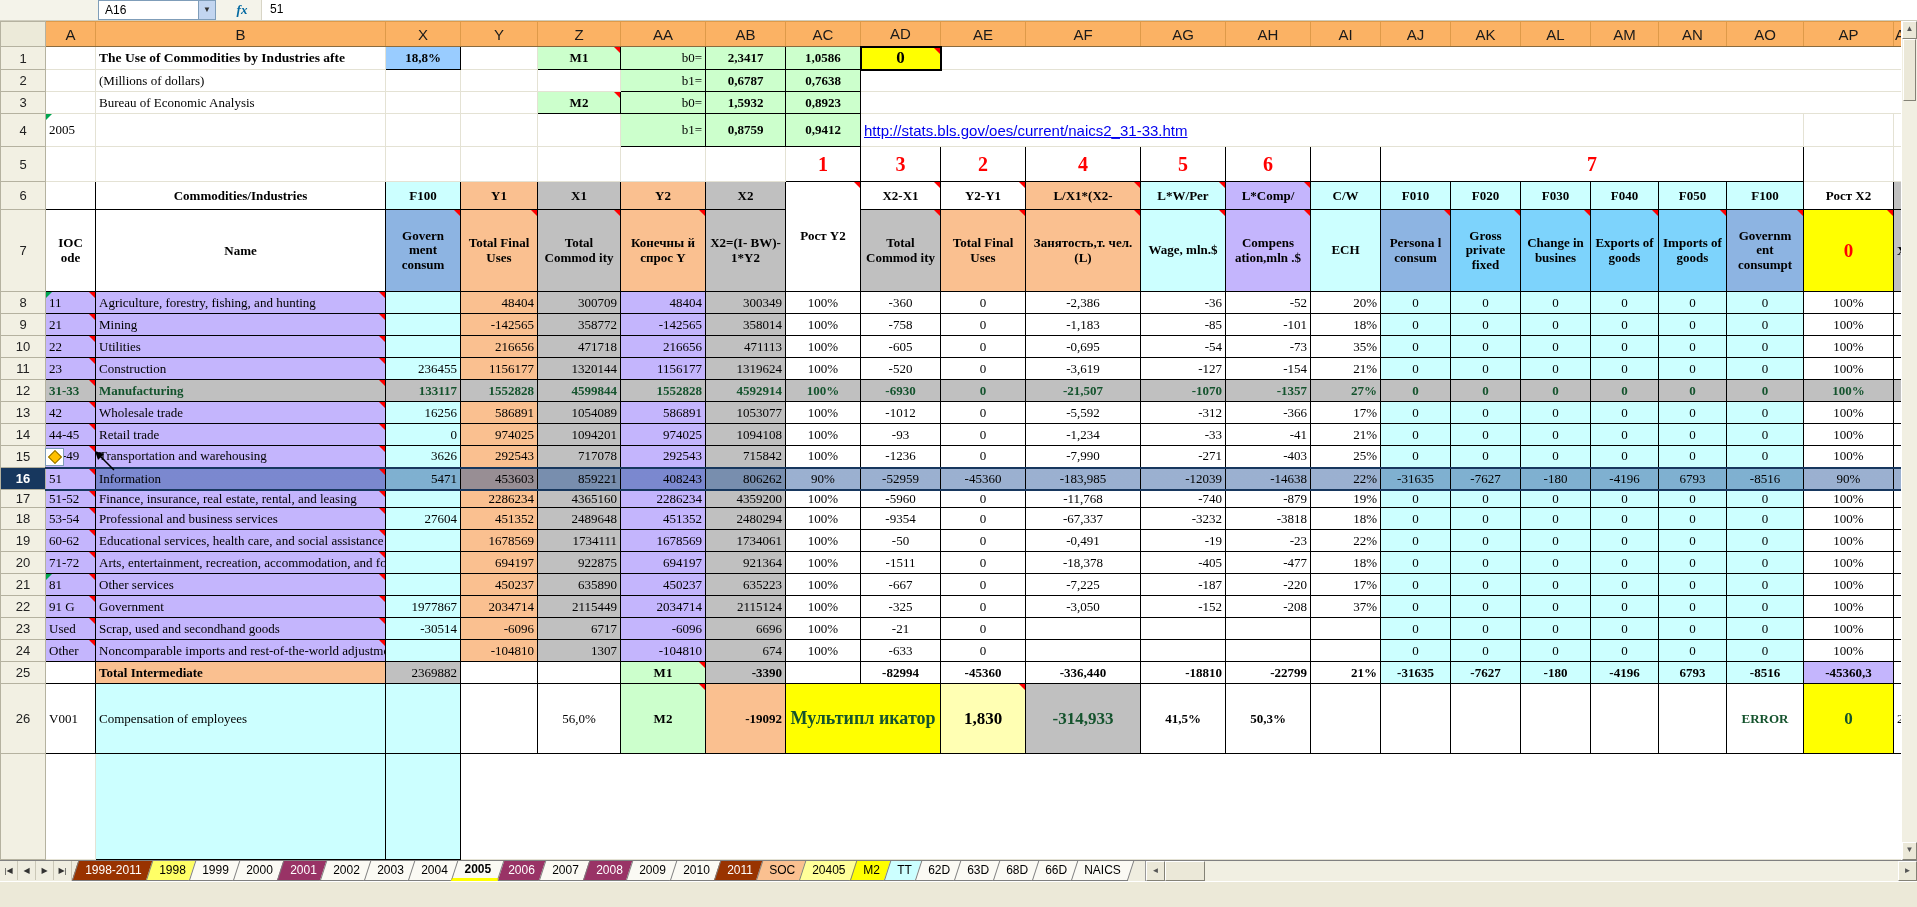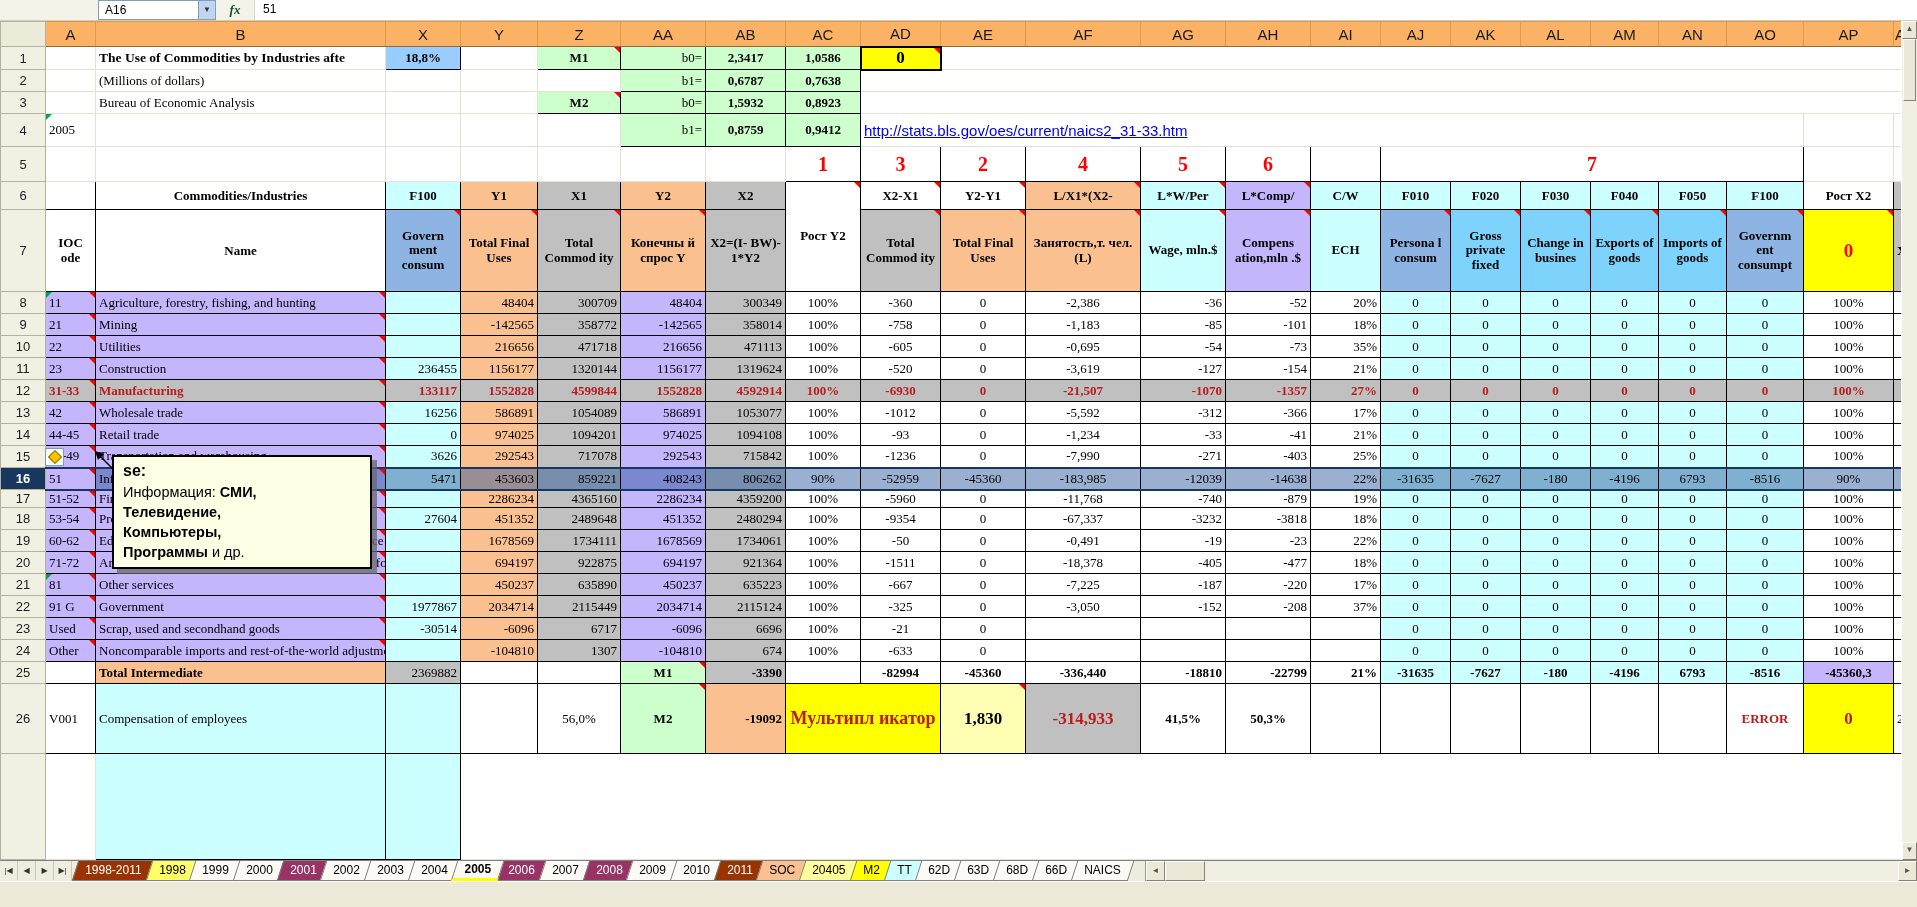--- a/index.html
+++ b/index.html
@@ -7,21 +7,21 @@
   .ui{font-family:"Liberation Sans",sans-serif;}
   #page{position:relative;width:1917px;height:907px;display:flex;flex-direction:column;}
 
   
   .fbar{height:20px;background:#F4F3EA;border-bottom:1px solid #CFCDBE;display:flex;align-items:stretch;
     font-family:"Liberation Sans",sans-serif;font-size:12px;}
   .namebox{width:110px;margin-left:98px;background:#fff;border:1px solid #7F9DB9;display:flex;align-items:center;
     padding-left:6px;justify-content:space-between;}
   .nbarrow{background:#C2D5F0;border-left:1px solid #7F9DB9;width:16px;text-align:center;font-size:8px;color:#333;line-height:18px;}
   .fxicon{width:38px;text-align:center;font-style:italic;font-weight:bold;font-family:"Liberation Serif",serif;
-    font-size:13px;color:#14532d;border-right:1px solid #D8D5C6;line-height:19px;}
+    font-size:13px;color:#0369a1;border-right:1px solid #D8D5C6;line-height:19px;padding-left:7px;}
   .fval{flex:1;background:#fff;padding-left:8px;line-height:19px;}
 
   
   .sheetwrap{flex:1;position:relative;background:#fff;overflow:hidden;}
   table{border-collapse:collapse;table-layout:fixed;width:1902px;}
   td{overflow:hidden;}
   .corner{background:#ECEAD9;border:1px solid #B5B2A0;}
   .colh{background:#FBB264;border:1px solid #DE9A49;border-bottom:1px solid #8A6B3F;text-align:center;
     font-family:"Liberation Sans",sans-serif;font-size:15px;color:#1a1a1a;}
   .gut{background:#F2F0E3;border:1px solid #B5B2A0;text-align:center;
@@ -31,21 +31,21 @@
   tr.top td.cell{border-color:#E4E2D4;}
   tr.top td.cell.bd{border-color:#000;margin-top:6px;}
   .bd{border:1px solid #000;}
   .bd2{border:2px solid #000 !important;}
   .wr{white-space:normal;line-height:1.12;padding:1px 2px;}
   .l{text-align:left}.c{text-align:center}.r{text-align:right}
   .b{font-weight:bold}
   .y{background:#c4b5fd}.cy{background:#CCFFFF}.or{background:#FAC090}.gr{background:#C0C0C0}
   .gn{background:#CCFFCC}.bl{background:#8DB4E2}.tq{background:#7dd3fc}.yl{background:#FFFF00}
   .selb{background:#99CCFF}.py{background:#FFFFB3}.wh{background:#fff}
-  .rt{color:#b91c1c}
+  .rt{color:#14532d}
   .red5{color:#FF0000;font-weight:bold;font-size:20px;text-align:center}
   .big{font-size:17px}
   .mult{font-size:18px;white-space:normal;line-height:1.15}
   .ap0{color:#FF0000;font-weight:bold;font-size:19px;text-align:center}
   .lnk{color:#0000EE;text-decoration:underline;font-family:Liberation Sans, sans-serif;font-size:15px;white-space:nowrap}
   .ttl{font-size:13.5px}
   .sel{background-image:linear-gradient(rgba(33,81,152,.45),rgba(33,81,152,.45));}
   tr.selrow td.cell{border-top:2px solid #17375E;border-bottom:2px solid #17375E;}
   .rc::after{content:"";position:absolute;top:0;right:0;border-left:6px solid transparent;border-top:6px solid #FF0000;}
   .gc::before{content:"";position:absolute;top:0;left:0;border-right:6px solid transparent;border-top:6px solid #00A550;}
@@ -756,27 +756,20 @@
           </tr>
         </tbody>
       </table>
     <div class="vscroll">
       <div class="sbtn">▲</div>
       <div class="vthumb"></div>
       <div class="sbtn sbot">▼</div>
     </div>
   </div>
 
-  <div class="tooltip">
-      <div class="tline"><span class="b">se:</span></div>
-      <div class="tline"><span>Информация: </span><span class="b">СМИ,</span></div>
-      <div class="tline"><span class="b">Телевидение,</span></div>
-      <div class="tline"><span class="b">Компьютеры,</span></div>
-      <div class="tline"><span class="b">Программы</span><span> и др.</span></div>
-    </div>
   <svg class="cmtarrow" width="22" height="22">
     <line x1="20" y1="20" x2="5" y2="5" stroke="#000" stroke-width="1.5"></line>
     <polygon points="1,1 10,4 4,10" fill="#000"></polygon>
   </svg>
   <div class="warnicon">
       <i></i>
     </div>
 
   <div class="tabbar ui">
     <span id="navbtns"><span class="navbtn" style="display:inline-block">|◀</span><span class="navbtn" style="display:inline-block">◀</span><span class="navbtn" style="display:inline-block">▶</span><span class="navbtn" style="display:inline-block">▶|</span></span>

